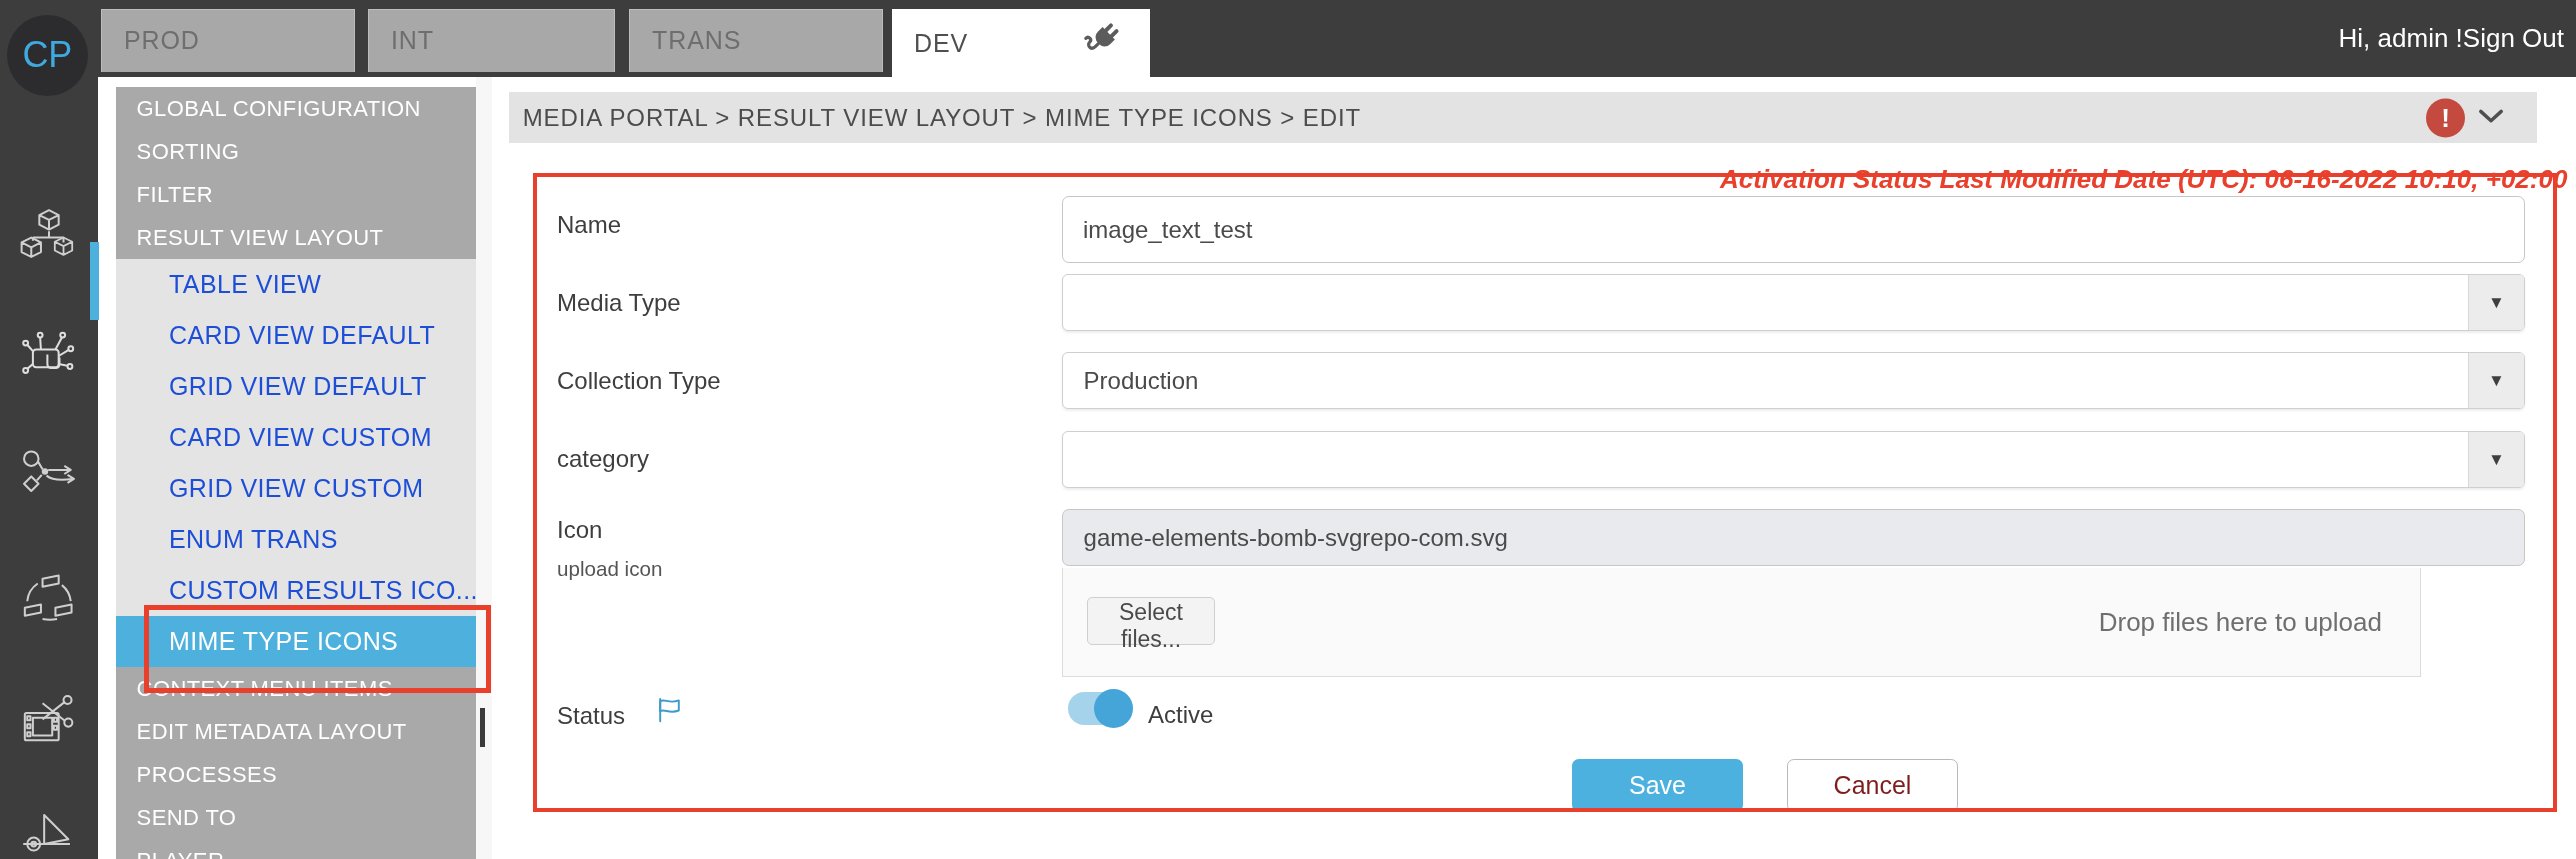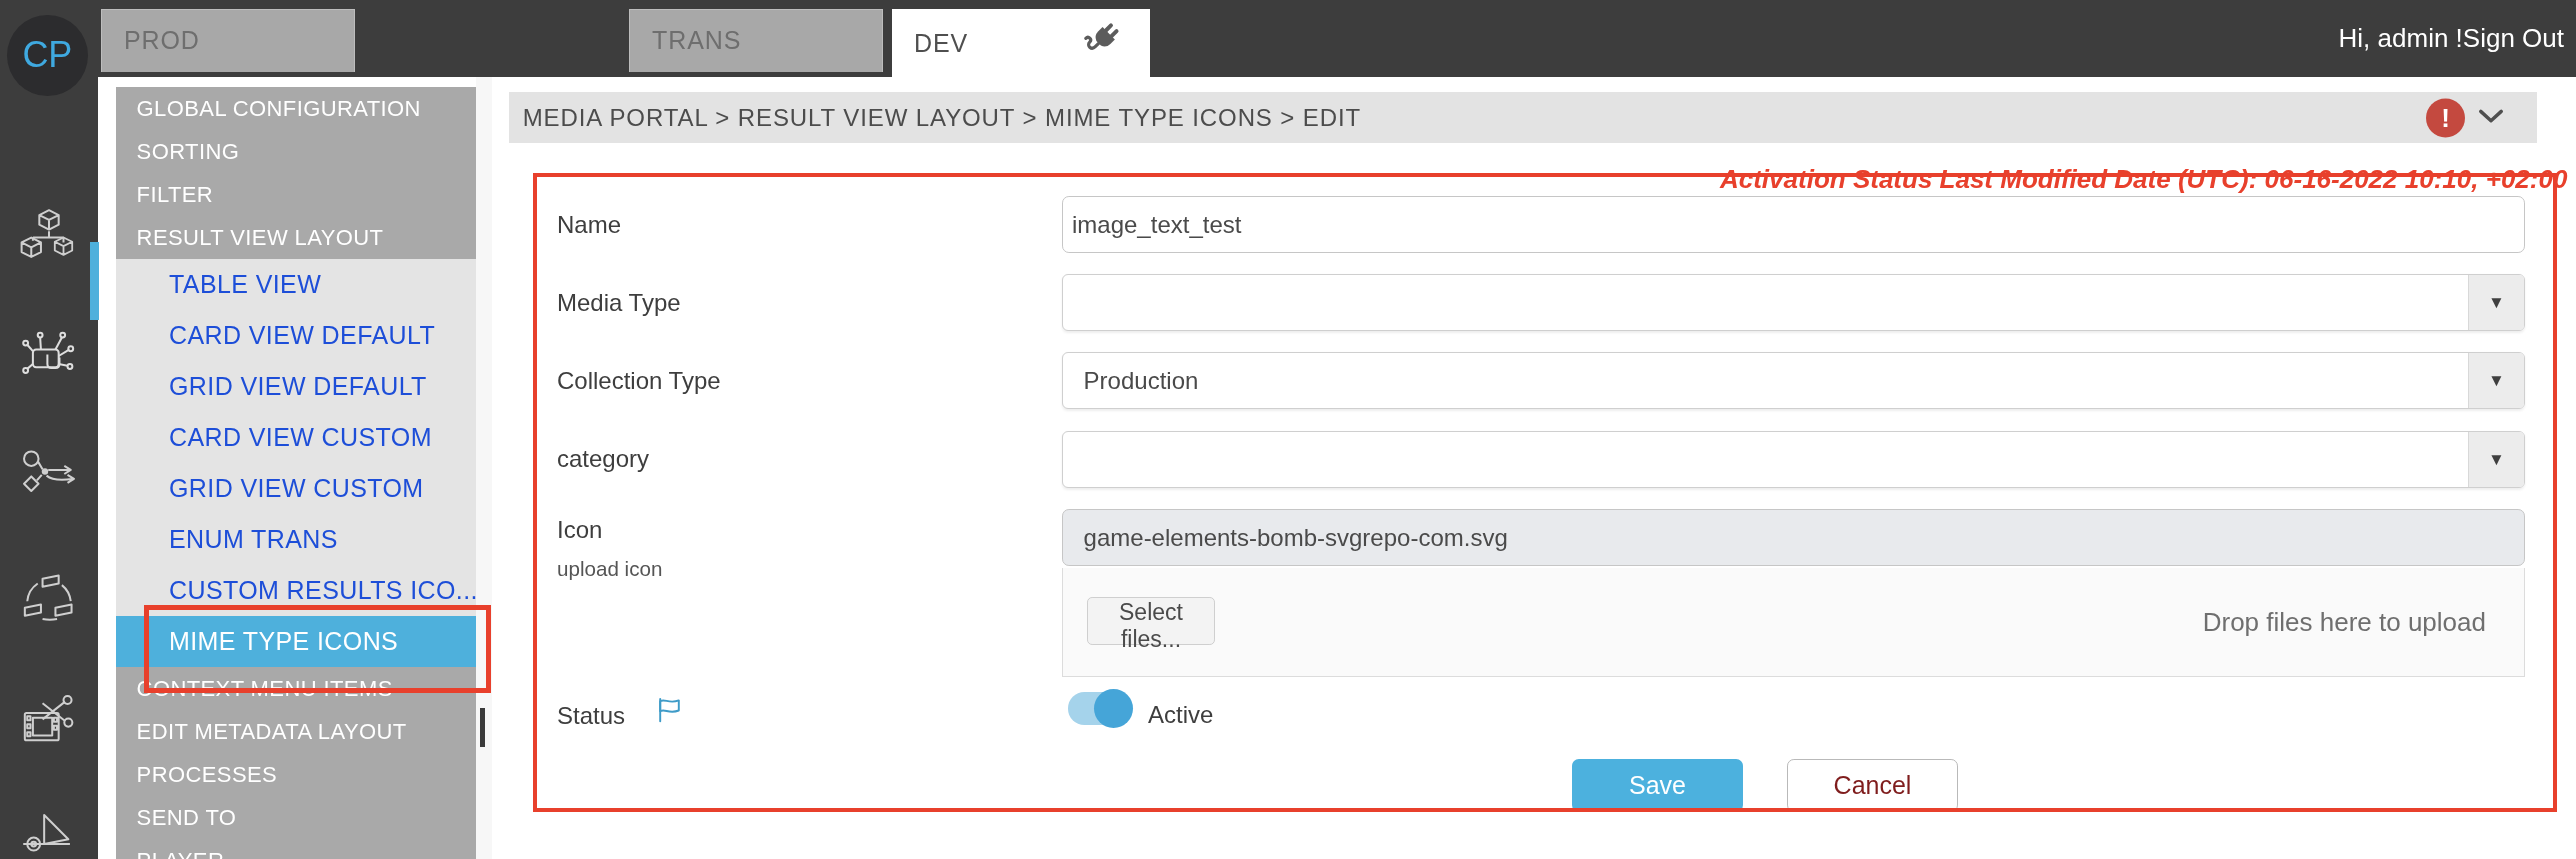--- a/index.html
+++ b/index.html
@@ -54,34 +54,34 @@
   .cursor-mark{position:absolute;left:480px;top:708px;width:5.1px;height:39px;background:#3a3a3a;z-index:4;}
   .note{position:absolute;right:8.6px;top:164px;font-size:26px;font-style:italic;font-weight:700;color:#e8402c;
         white-space:nowrap;z-index:6;}
 
   
   .flabel{position:absolute;left:557px;font-size:24px;color:#3e3e3e;}
   .l-name{top:211px;} .l-media{top:289px;} .l-coll{top:367px;} .l-cat{top:445px;}
   .l-icon{top:516px;} .l-upicon{top:557px;font-size:20.6px;color:#555555;} .l-status{top:702px;}
   .flag{position:absolute;left:654px;top:695px;}
 
-  .txt-input{position:absolute;left:1062px;top:196px;width:1463px;height:57px;box-sizing:border-box;
+  .txt-input{position:absolute;left:1062px;top:196px;width:1463px;height:67px;box-sizing:border-box;
              border:1.7px solid #c6c6c6;border-radius:6.9px;background:#ffffff;color:#4a4a4a;
-             font-size:24px;padding:0 9px;font-family:inherit;outline:none;}
+             font-size:24px;padding:0 20px;font-family:inherit;outline:none;}
   .dropdown{position:absolute;left:1062px;width:1463px;height:57px;box-sizing:border-box;cursor:pointer;
             border:1.7px solid #cfcfcf;border-radius:6px;background:#ffffff;box-shadow:0 1.7px 2.6px rgba(0,0,0,.07);}
   .d-media{top:274px;} .d-coll{top:352px;} .d-cat{top:431px;}
   .dropdown .val{position:absolute;left:20.6px;top:50%;transform:translateY(-50%);font-size:24px;color:#4a4a4a;}
   .dropdown .arrow{position:absolute;right:0;top:0;bottom:0;width:55px;background:#ececec;
                    border-left:1.7px solid #d8d8d8;border-radius:0 4.3px 4.3px 0;
                    display:flex;align-items:center;justify-content:center;font-size:17px;color:#3f3f3f;}
   .filebox{position:absolute;left:1062px;top:509px;width:1463px;height:57px;box-sizing:border-box;
            background:#e8eaed;border:1.7px solid #c6c6c6;border-radius:6.9px;
            display:flex;align-items:center;padding-left:20.6px;font-size:24px;color:#4a4a4a;}
-  .uploadarea{position:absolute;left:1062px;top:568px;width:1463px;height:109px;box-sizing:border-box;
+  .uploadarea{position:absolute;left:1062px;top:568px;width:1359px;height:109px;box-sizing:border-box;
               background:#fafafa;border:0.9px solid #dcdcdc;border-top:none;}
   .selectbtn{position:absolute;left:24px;top:29px;width:128px;height:48px;background:#f3f3f3;
              border:1.7px solid #cfcfcf;border-radius:5.1px;font-size:23px;color:#4a4a4a;
              font-family:inherit;cursor:pointer;}
   .drophint{position:absolute;right:38px;top:50%;transform:translateY(-50%);font-size:26px;color:#6f6f6f;}
 
   .toggle{position:absolute;left:1068px;top:689px;width:69px;height:39px;cursor:pointer;}
   .toggle .track{position:absolute;left:0;top:3.4px;width:57px;height:33px;border-radius:16.3px;background:#a5d3eb;}
   .toggle .knob{position:absolute;left:26px;top:0;width:39px;height:39px;border-radius:50%;background:#45a5d8;}
   .active-label{position:absolute;left:1148px;top:701px;font-size:24px;color:#3e3e3e;}
@@ -92,20 +92,23 @@
           border:1.7px solid #b9b9b9;border-radius:6.9px;color:#7f1d1d;font-size:25px;font-family:inherit;cursor:pointer;}
 </style>
 </head>
 <body>
 
 <div class="page">
 
   <header class="topbar">
     <div class="tab prod">
       <span>PROD</span>
+    </div>
+    <div class="tab int">
+      <span>INT</span>
     </div>
     <div class="tab trans">
       <span>TRANS</span>
     </div>
     <div class="tab dev">
       <span>DEV</span>
       <span class="plug">
         <svg width="38" height="38" viewBox="0 0 48 48">
           <g transform="rotate(45 24 24)">
             <line x1="19" y1="3" x2="19" y2="12" stroke="#5c5c5c" stroke-width="5" stroke-linecap="round"></line>

